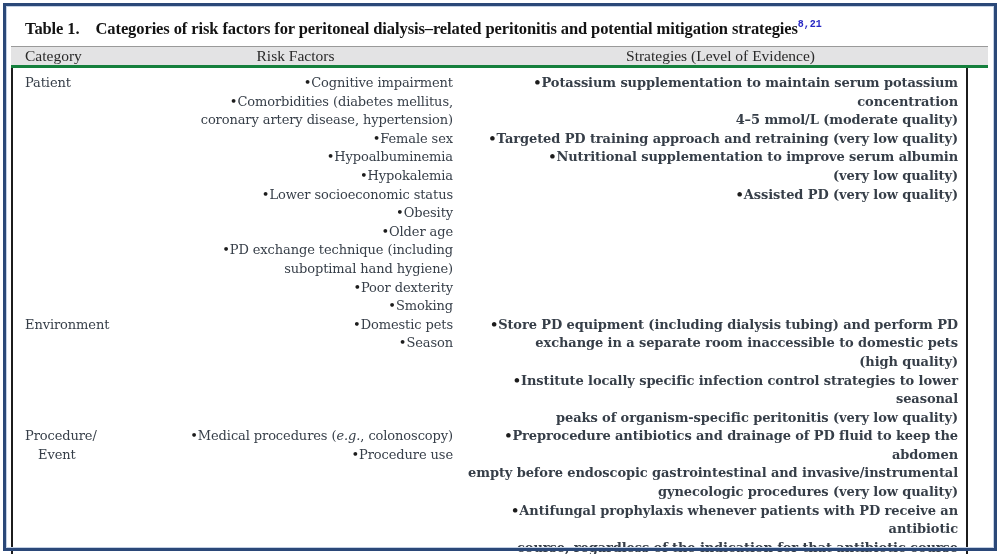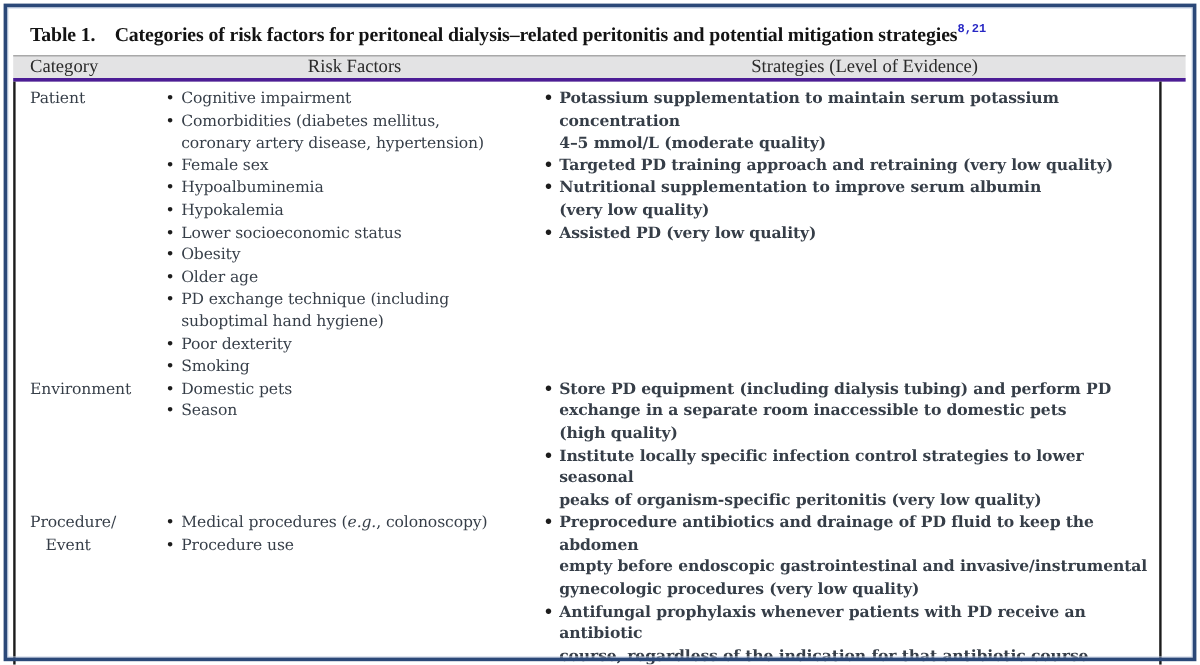--- a/index.html
+++ b/index.html
@@ -25,21 +25,21 @@
     letter-spacing:-0.1px; white-space:nowrap;
   }
   .t-label { margin-right:16px; }
   sup.cite {
     font-size:10px; font-weight:bold; letter-spacing:0;
     position:relative; top:-1px;
   }
   .col-headers {
     background:#e3e3e4;
     border-top:1px solid #9a9a9a;
-    border-bottom:3px solid #4c1d95;
+    border-bottom:3px solid #15803d;
     display:grid; grid-template-columns:113px 315px 1fr;
     align-items:center; height:30px; padding-left:14px;
     font-family:"Liberation Serif", serif;
     font-size:15.5px; color:#2a2a2a;
   }
   .risk-h, .strat-h { text-align:center; }
   .tbody {
     flex:1; margin-right:20px;
     border-left:2px solid #1c1c1c;
     border-right:2px solid #1c1c1c;
@@ -47,21 +47,21 @@
   }
   .row-group {
     display:grid; grid-template-columns:113px 315px 1fr;
     padding:0 6px 0 12px;
     font-size:13px; line-height:18.6px; color:#363e48;
     letter-spacing:-0.1px;
   }
   .cat {
     white-space:pre-line; padding-left:13px; text-indent:-13px;
   }
-  ul.blist { margin:0; padding:0; list-style:none; }
+  ul.blist { margin:0; padding:0; list-style:none;text-align:right; }
   ul.blist li {
     white-space:pre-line; padding-left:13px; text-indent:-13px;
   }
   ul.blist li::before {
     content:"\2022"; display:inline-block; width:13px;
     text-indent:0; color:#1c1c1c;
   }
   .strategy-list li { padding-right:2px;font-weight:bold; }
   .bottom-rule { height:3px; background:#151515; }
 </style>

